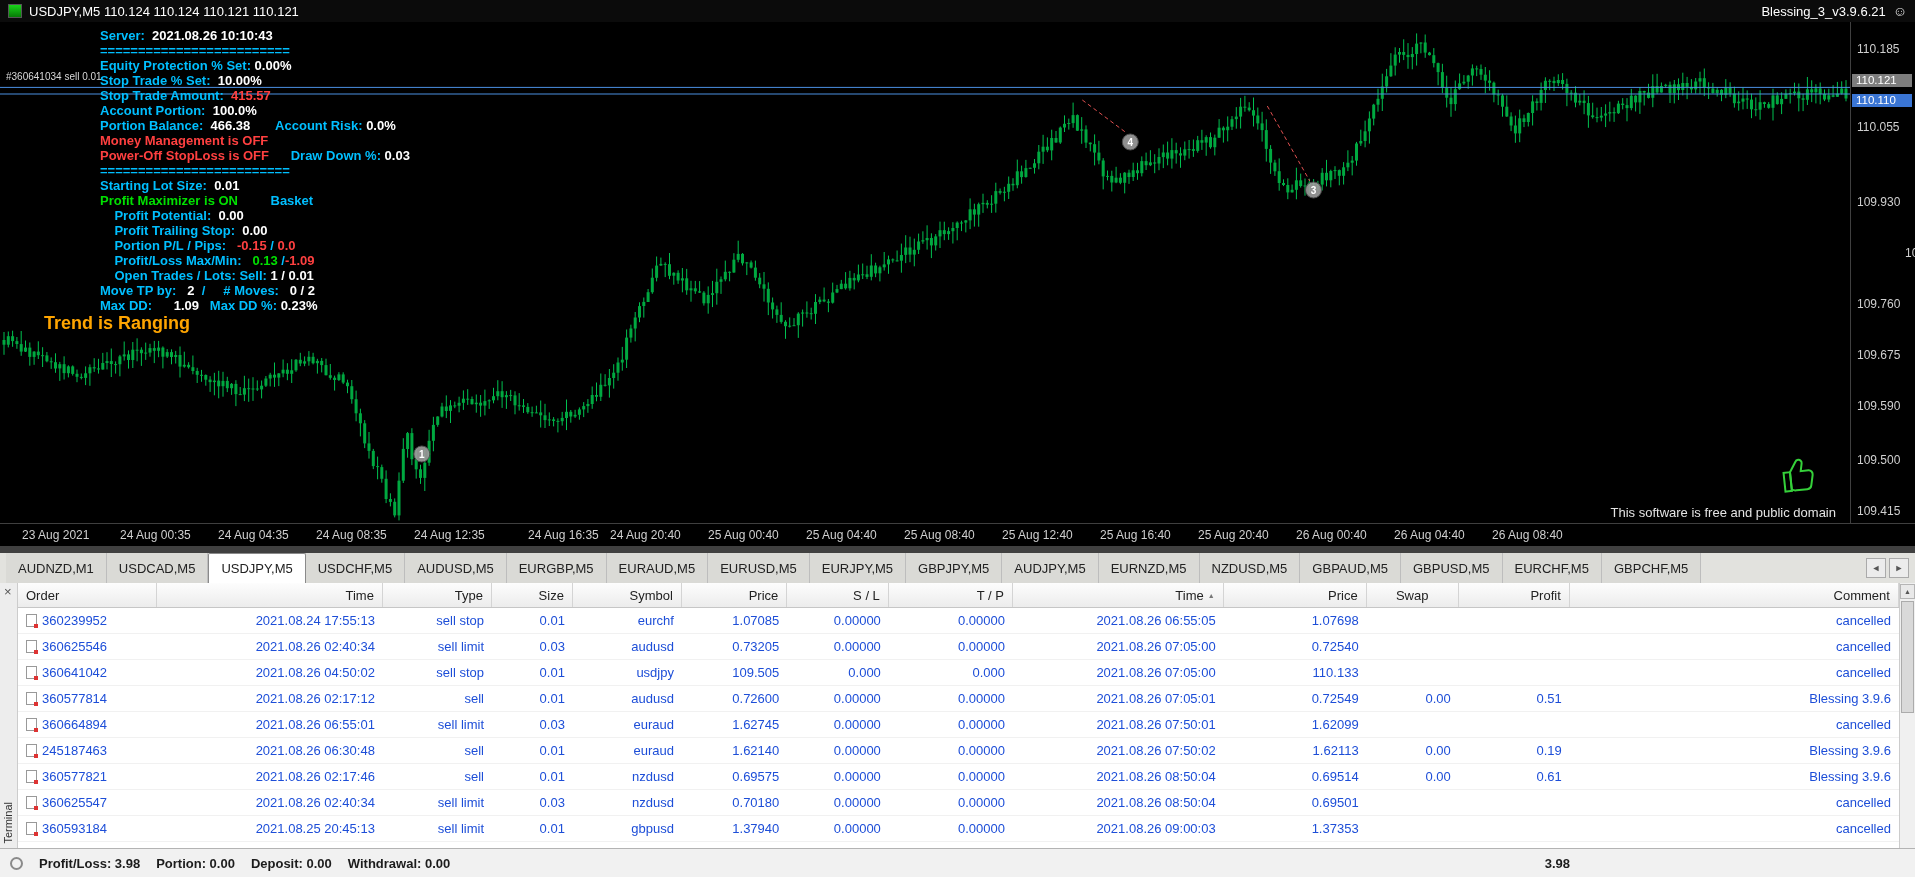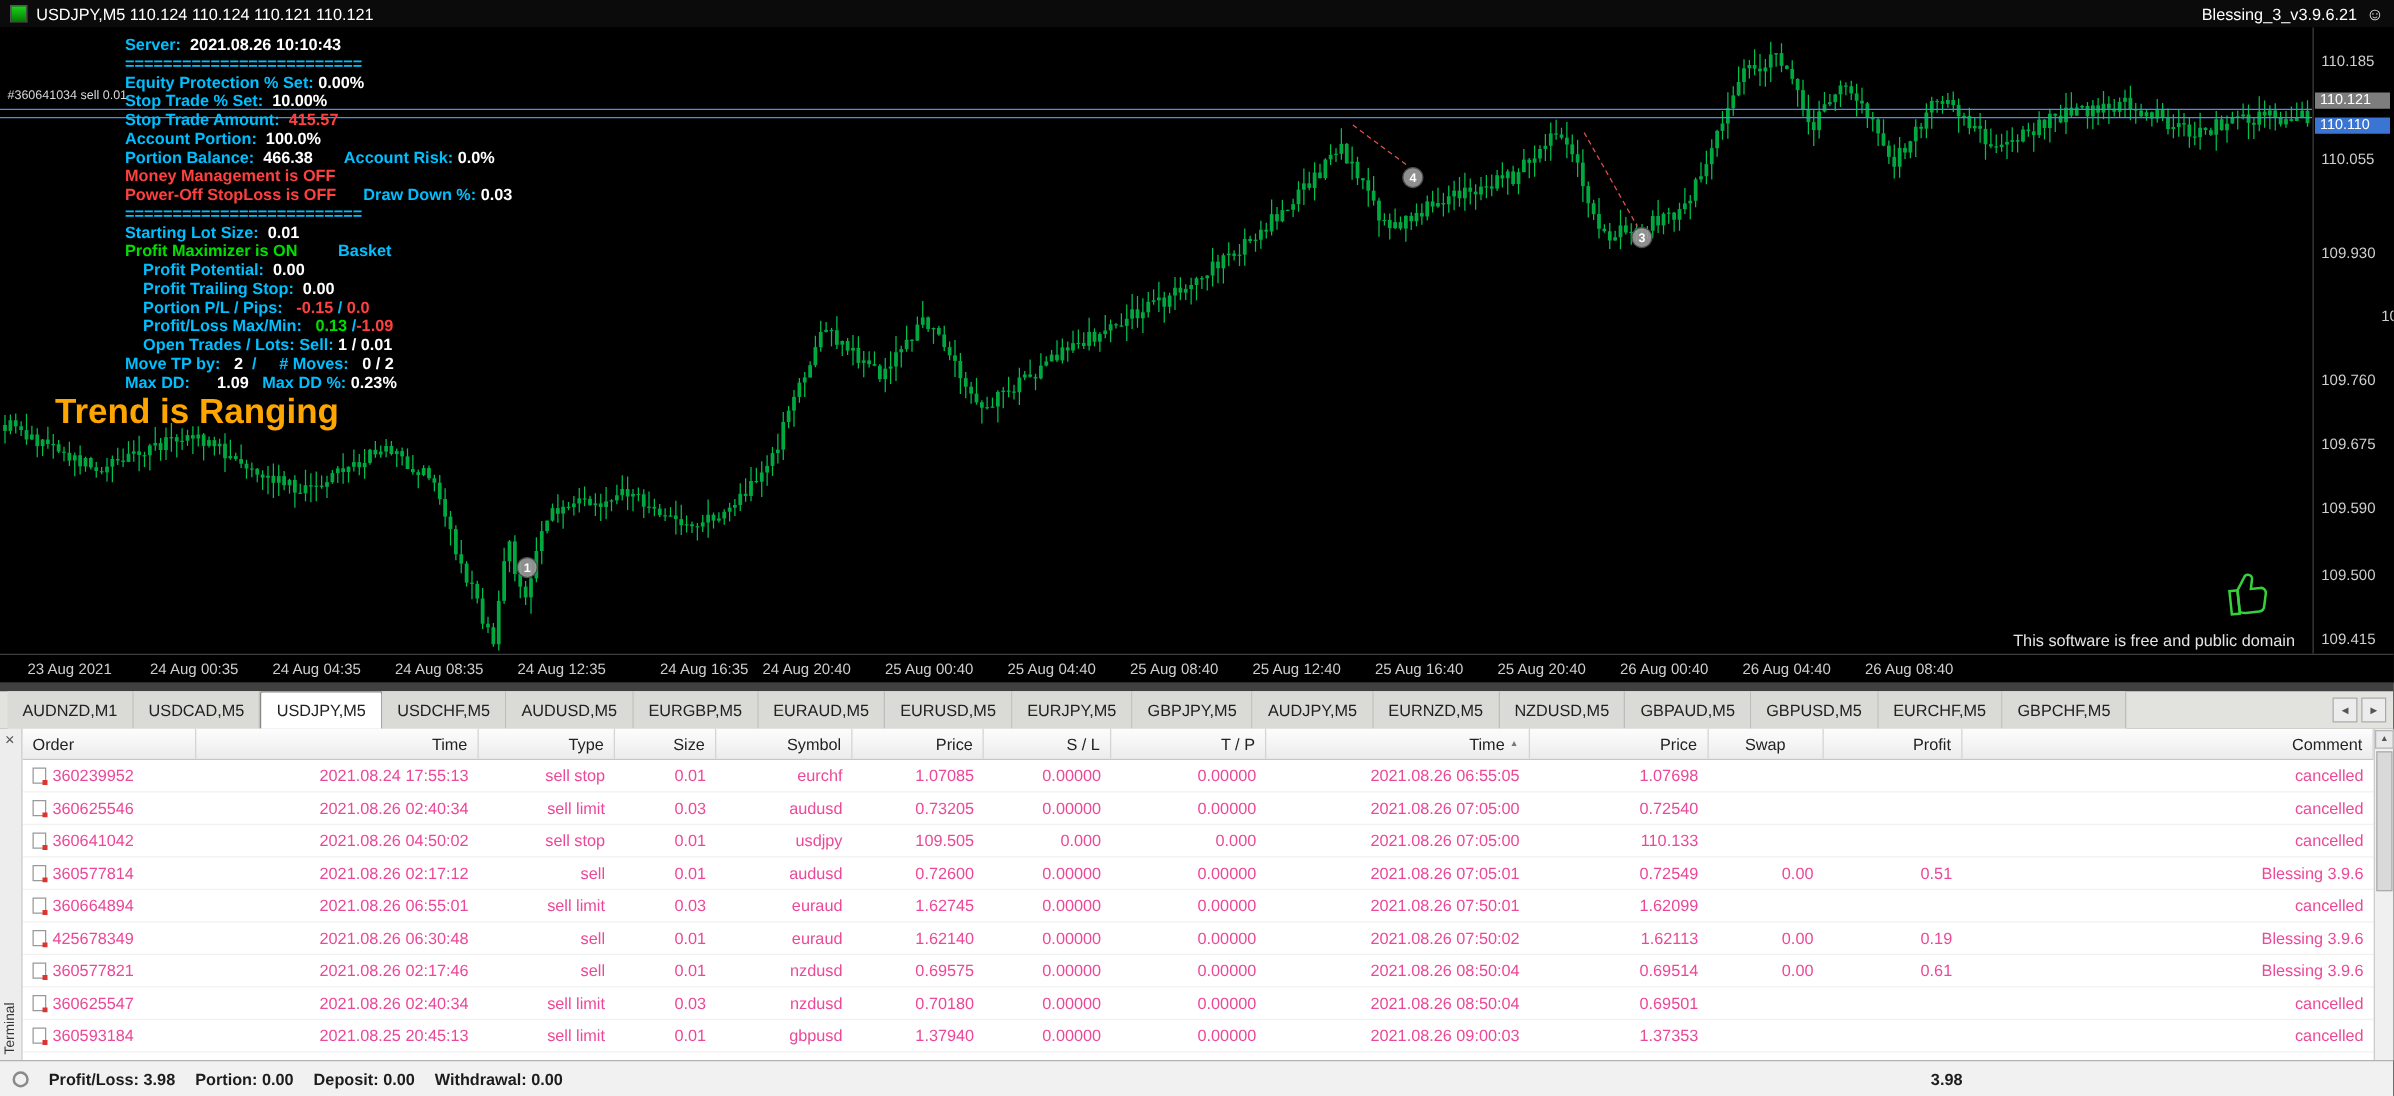--- a/index.html
+++ b/index.html
@@ -12,21 +12,21 @@
   .titlebar .spacer{flex:1;}
   .smiley{color:#efefef;font-size:14px;}
   
   .chart-area{height:501px;flex:none;display:flex;background:#000;position:relative;}
   .plot{position:relative;width:1850px;height:501px;overflow:hidden;flex:none;}
   #canvas{position:absolute;inset:0;}
   .ea-panel{position:absolute;left:100px;top:6px;font-size:13px;font-weight:bold;
             line-height:15px;white-space:pre;z-index:3;}
   .ea-panel .cy{color:#00bfff}.ea-panel .wh{color:#ffffff}.ea-panel .rd{color:#ff4040}
   .ea-panel .gn{color:#00e000}
-  .trend{position:absolute;left:44px;top:291px;font-size:28px;font-weight:bold;color:#ffa500;z-index:3;}
+  .trend{position:absolute;left:44px;top:291px;font-size:18px;font-weight:bold;color:#ffa500;z-index:3;}
   .order-label{position:absolute;left:6px;color:#d8d8d8;font-size:10px;z-index:3;}
   .note{position:absolute;right:14px;bottom:3px;color:#e4e4e4;font-size:13px;z-index:3;}
   .thumb{position:absolute;right:26px;bottom:26px;z-index:3;transform:rotate(-6deg);}
   .paxis{width:65px;flex:none;position:relative;background:#000;color:#cfcfcf;font-size:12px;
          border-left:1px solid #3f3f3f;}
   .paxis .pl{position:absolute;left:6px;}
   .paxis .ptag{position:absolute;left:1px;width:60px;height:13px;line-height:13px;
                font-size:11.5px;color:#fff;padding-left:4px;box-sizing:border-box;}
   
   .taxis{height:22px;flex:none;background:#000;color:#cfcfcf;font-size:12px;position:relative;
@@ -48,21 +48,21 @@
   .vlabel{position:absolute;bottom:4px;left:2px;writing-mode:vertical-rl;transform:rotate(180deg);
           font-size:11px;color:#333;}
   .tablewrap{flex:1;display:flex;flex-direction:column;min-width:0;}
   .thead{height:24px;flex:none;display:flex;background:linear-gradient(#fdfdfd,#ececec);
          border-bottom:1px solid #c6c6c6;font-size:13px;color:#222;}
   .th{display:flex;align-items:center;justify-content:flex-end;padding:0 8px;
       border-right:1px solid #d4d4d4;box-sizing:border-box;}
   .th.left{justify-content:flex-start;}
   .th .sort{font-size:7px;color:#777;margin-left:4px;}
   .tbody{flex:1;overflow:hidden;}
-  .trow{height:25px;display:flex;align-items:center;font-size:13px;color:#ec4899;
+  .trow{height:25px;display:flex;align-items:center;font-size:13px;color:#1d4ed8;
         border-bottom:1px solid #f1f1f1;}
   .td{padding:0 8px;box-sizing:border-box;text-align:right;white-space:nowrap;overflow:hidden;}
   .td.left{text-align:left;display:flex;align-items:center;}
   .row-icon{width:9px;height:11px;border:1px solid #999;background:#fff;position:relative;
             margin-right:5px;flex:none;}
   .row-icon::after{content:"";position:absolute;right:-2px;bottom:-2px;width:4px;height:4px;background:#d33;}
   .vscroll{width:15px;flex:none;background:#f0f0f0;border-left:1px solid #ccc;
            display:flex;flex-direction:column;align-items:center;}
   .sarrow{width:13px;height:13px;border:1px solid #b5b5b5;background:#e9e9e9;color:#555;
           font-size:7px;display:flex;align-items:center;justify-content:center;margin-top:1px;}
@@ -1163,21 +1163,21 @@
             <div class="td" style="width: 6.6%;">0.00000</div>
             <div class="td" style="width: 11.2%;">2021.08.26 07:50:01</div>
             <div class="td" style="width: 7.6%;">1.62099</div>
             <div class="td" style="width: 4.9%;"></div>
             <div class="td" style="width: 5.9%;"></div>
             <div class="td" style="width: 17.5%;">cancelled</div>
           </div>
           <div class="trow">
             <div class="td left" style="width: 7.4%;">
               <span class="row-icon"></span>
-              <span>425678349</span>
+              <span>245187463</span>
             </div>
             <div class="td" style="width: 12%;">2021.08.26 06:30:48</div>
             <div class="td" style="width: 5.8%;">sell</div>
             <div class="td" style="width: 4.3%;">0.01</div>
             <div class="td" style="width: 5.8%;">euraud</div>
             <div class="td" style="width: 5.6%;">1.62140</div>
             <div class="td" style="width: 5.4%;">0.00000</div>
             <div class="td" style="width: 6.6%;">0.00000</div>
             <div class="td" style="width: 11.2%;">2021.08.26 07:50:02</div>
             <div class="td" style="width: 7.6%;">1.62113</div>

